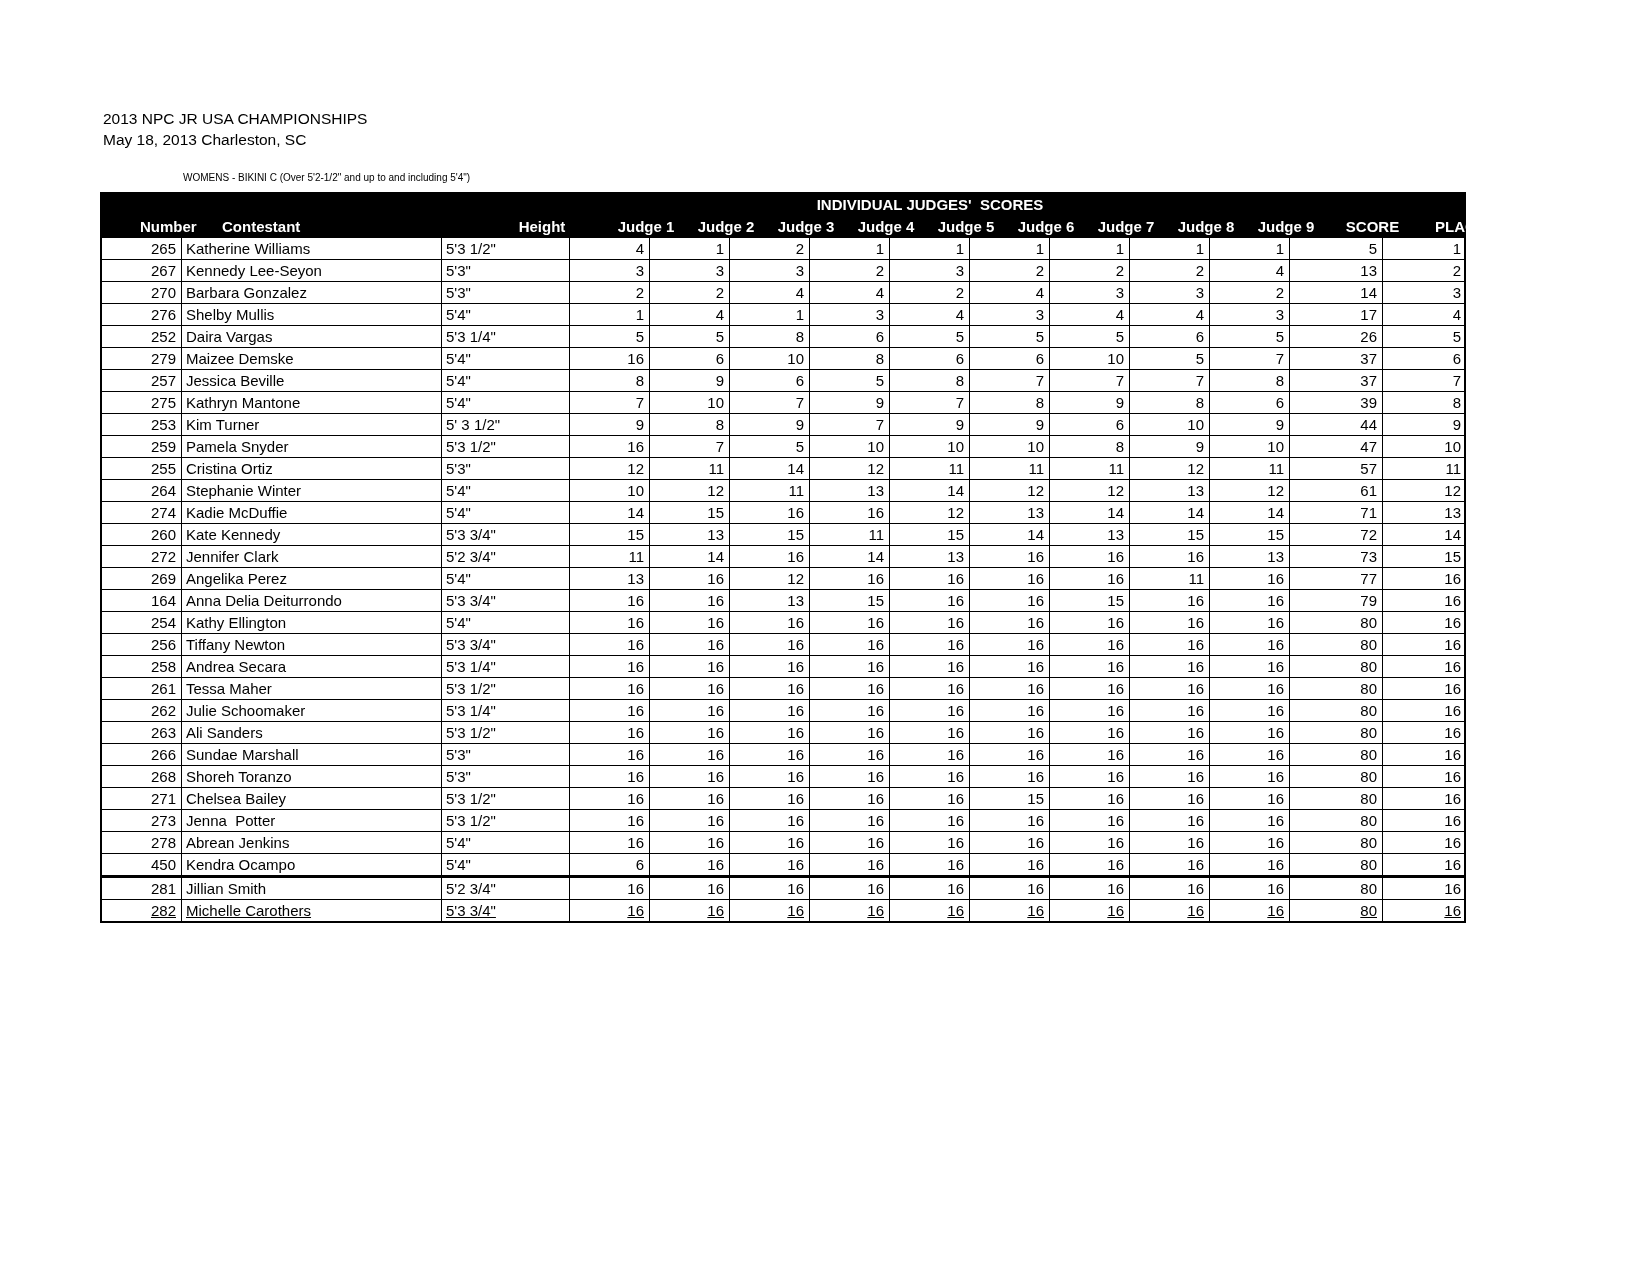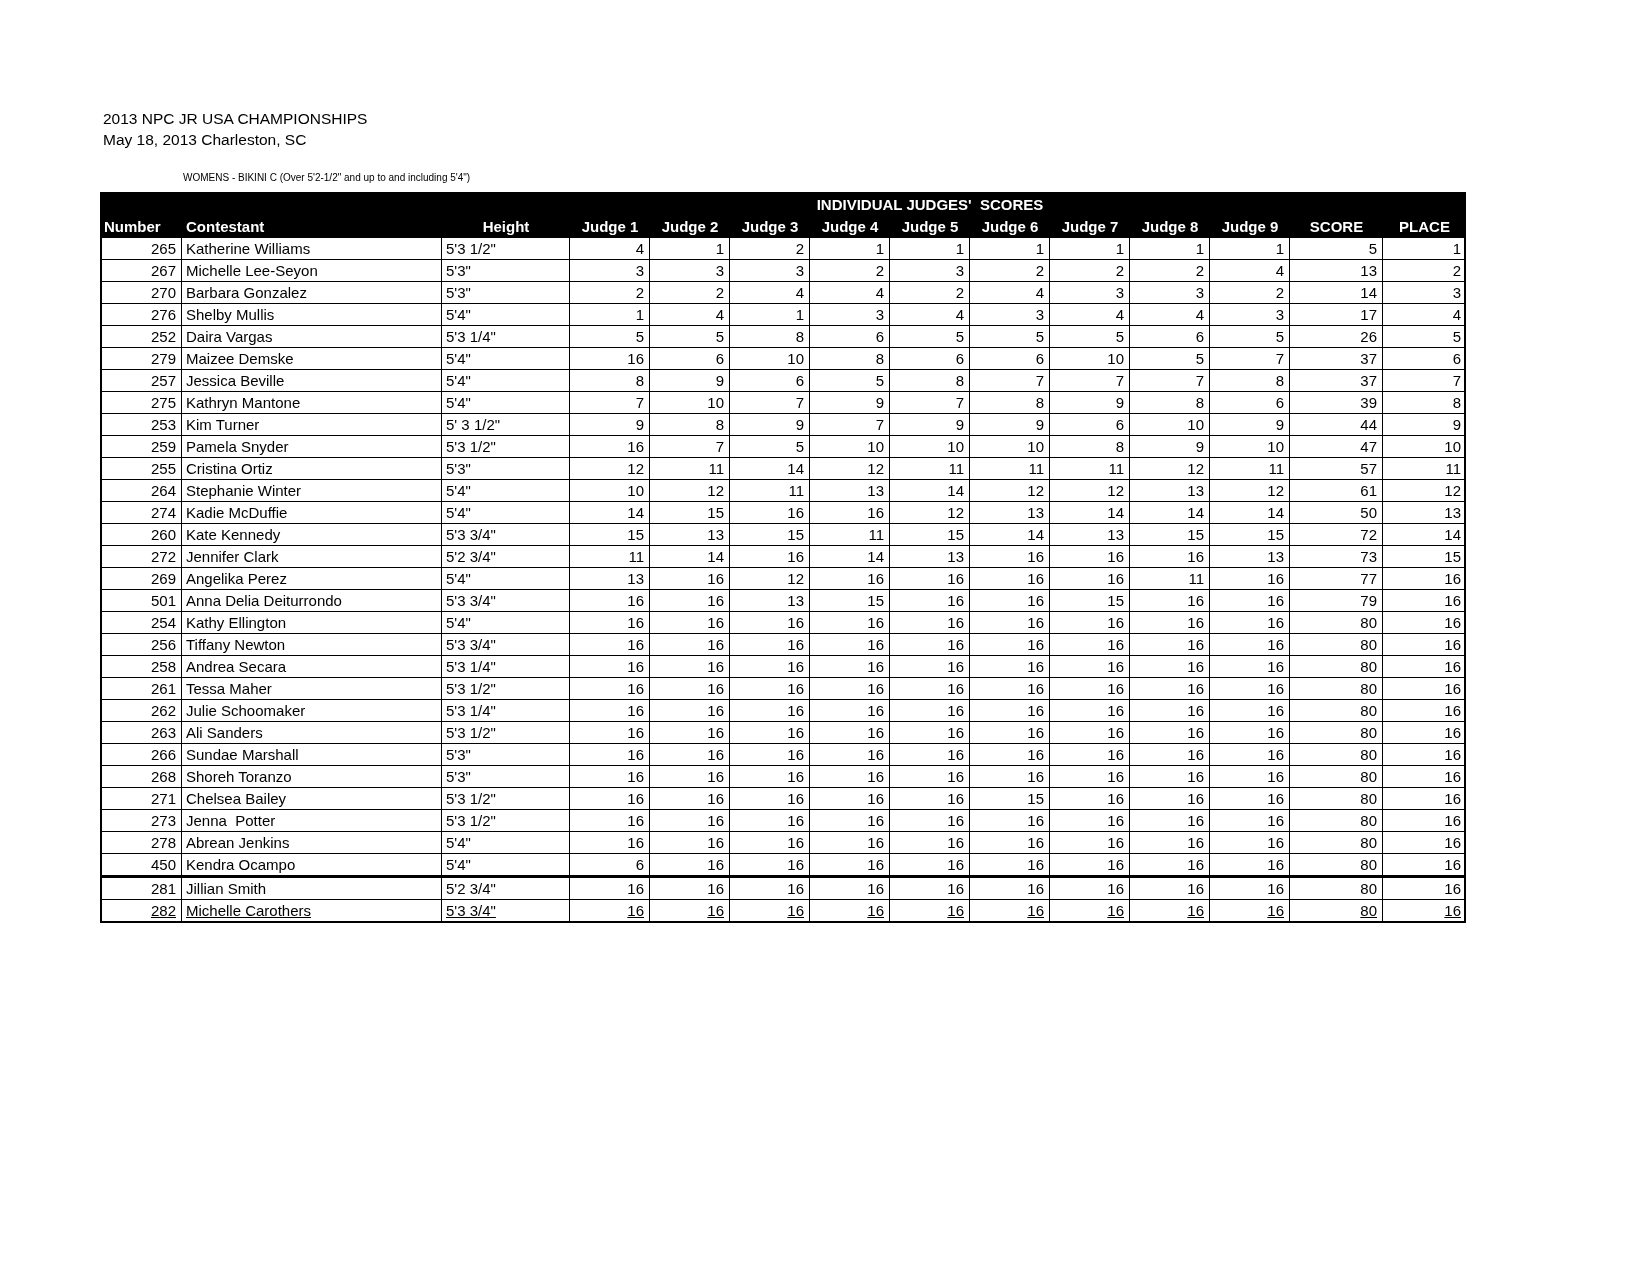--- a/index.html
+++ b/index.html
@@ -39,21 +39,21 @@
     font-size: 15px;
     white-space: pre;
   }
   .cols-grid {
     display: grid;
     grid-template-columns: 82px 260px 128px repeat(9, 80px) 93px 83px;
   }
   .band .cols-grid {
     position: absolute;
     bottom: 3px;
-    left: 0; right: 0;
+    left: 0; right: 0; padding-left: 36px;
   }
   .hcell {
     font-weight: bold;
     font-size: 15px;
     text-align: center;
     white-space: pre;
     overflow: hidden;
   }
   .hcell.left { text-align: left; padding-left: 4px; }
 
@@ -123,21 +123,21 @@
           <div class="cell">1</div>
           <div class="cell">1</div>
           <div class="cell">1</div>
           <div class="cell">1</div>
           <div class="cell">1</div>
           <div class="cell">5</div>
           <div class="cell">1</div>
         </div>
         <div class="row">
           <div class="cell">267</div>
-          <div class="cell left">Michelle Lee-Seyon</div>
+          <div class="cell left">Kennedy Lee-Seyon</div>
           <div class="cell left">5'3"</div>
           <div class="cell">3</div>
           <div class="cell">3</div>
           <div class="cell">3</div>
           <div class="cell">2</div>
           <div class="cell">3</div>
           <div class="cell">2</div>
           <div class="cell">2</div>
           <div class="cell">2</div>
           <div class="cell">4</div>
@@ -310,21 +310,21 @@
           <div class="cell left">5'4"</div>
           <div class="cell">14</div>
           <div class="cell">15</div>
           <div class="cell">16</div>
           <div class="cell">16</div>
           <div class="cell">12</div>
           <div class="cell">13</div>
           <div class="cell">14</div>
           <div class="cell">14</div>
           <div class="cell">14</div>
-          <div class="cell">50</div>
+          <div class="cell">71</div>
           <div class="cell">13</div>
         </div>
         <div class="row">
           <div class="cell">260</div>
           <div class="cell left">Kate Kennedy</div>
           <div class="cell left">5'3 3/4"</div>
           <div class="cell">15</div>
           <div class="cell">13</div>
           <div class="cell">15</div>
           <div class="cell">11</div>
@@ -362,21 +362,21 @@
           <div class="cell">16</div>
           <div class="cell">16</div>
           <div class="cell">16</div>
           <div class="cell">16</div>
           <div class="cell">11</div>
           <div class="cell">16</div>
           <div class="cell">77</div>
           <div class="cell">16</div>
         </div>
         <div class="row">
-          <div class="cell">501</div>
+          <div class="cell">164</div>
           <div class="cell left">Anna Delia Deiturrondo</div>
           <div class="cell left">5'3 3/4"</div>
           <div class="cell">16</div>
           <div class="cell">16</div>
           <div class="cell">13</div>
           <div class="cell">15</div>
           <div class="cell">16</div>
           <div class="cell">16</div>
           <div class="cell">15</div>
           <div class="cell">16</div>

